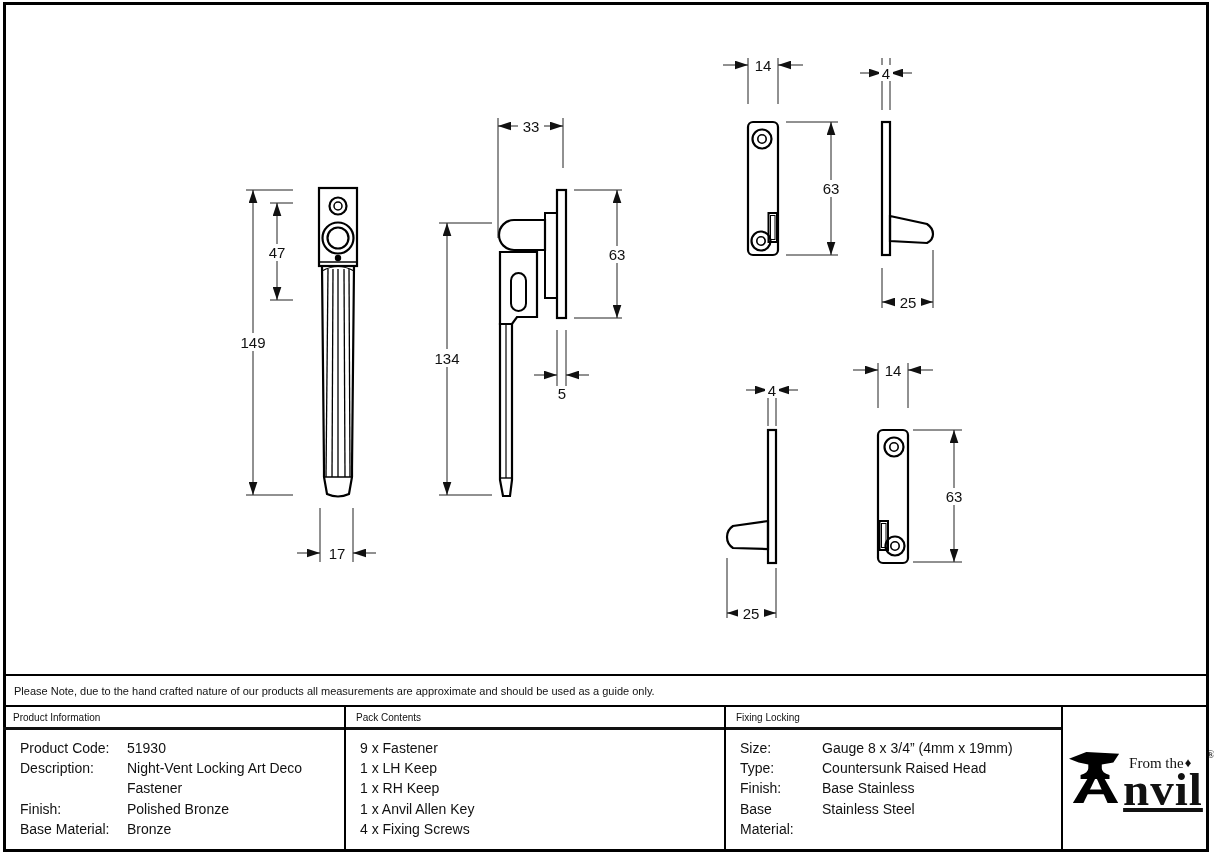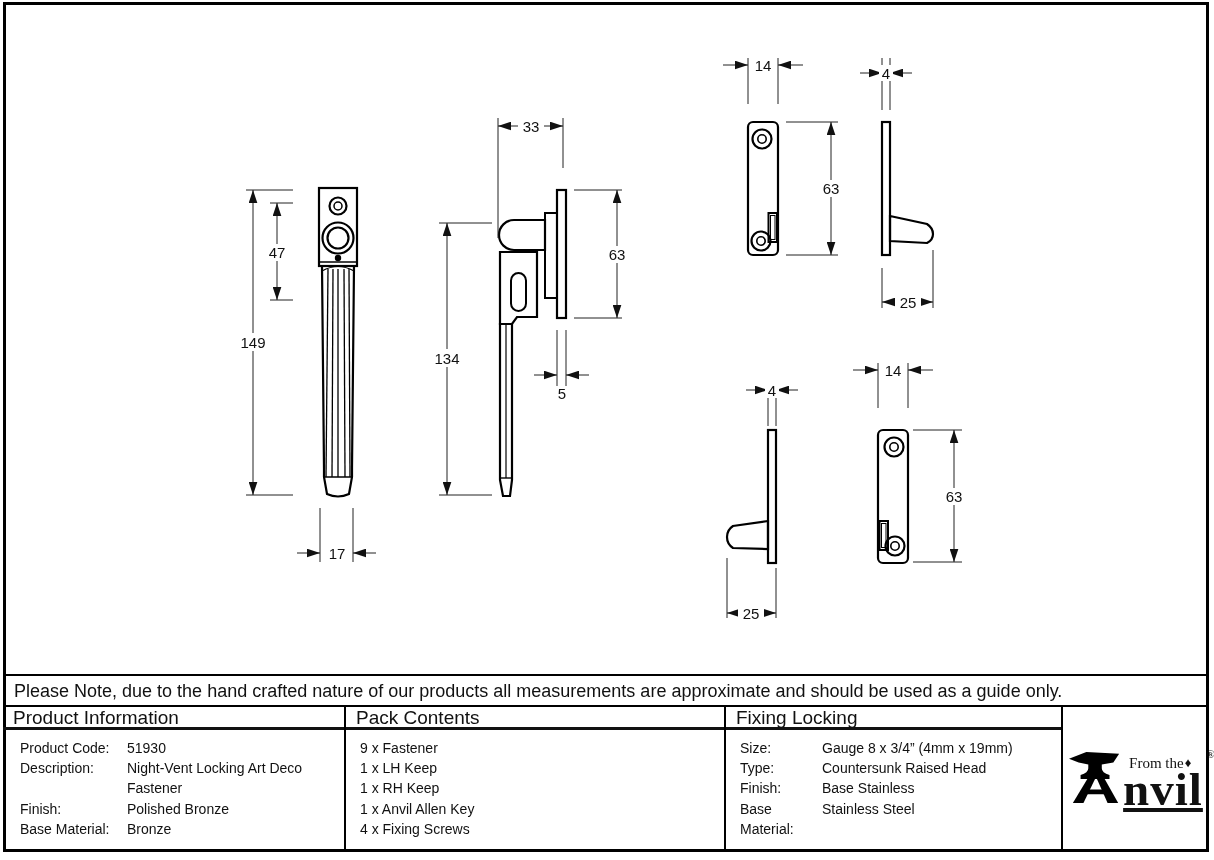--- a/index.html
+++ b/index.html
@@ -1,25 +1,25 @@
 <!DOCTYPE html>
 <html><head>
 <meta charset="utf-8">
 <style>
   html,body{margin:0;padding:0;background:#fff;}
   body{width:1214px;height:860px;position:relative;font-family:"Liberation Sans",sans-serif;color:#111;}
   .frame{position:absolute;left:3px;top:2px;width:1206px;height:850px;border:3px solid #000;box-sizing:border-box;}
   svg text{font-family:"Liberation Sans",sans-serif;font-size:15px;fill:#111;}
   .note{position:absolute;left:3px;top:674px;width:1206px;height:33px;box-sizing:border-box;
-        border-top:2px solid #000;border-bottom:2px solid #000;line-height:30px;padding-left:11px;font-size:18px;}
+        border-top:2px solid #000;border-bottom:2px solid #000;line-height:30px;padding-left:11px;font-size:11px;}
   .tbl{position:absolute;left:3px;top:707px;width:1206px;height:145px;box-sizing:border-box;display:flex;}
   .col{box-sizing:border-box;height:100%;}
   .col.b{border-right:2px solid #000;}
   .c1{width:343px;} .c2{width:380px;} .c3{width:337px;} .c4{flex:1;display:flex;align-items:center;justify-content:center;}
-  .hdr{height:23px;border-bottom:3px solid #111;line-height:22px;padding-left:10px;font-size:19px;box-sizing:border-box;}
+  .hdr{height:23px;border-bottom:3px solid #111;line-height:22px;padding-left:10px;font-size:10px;box-sizing:border-box;}
   .bdy{padding-top:8px;font-size:14px;}
   .kv{display:flex;line-height:20.2px;}
   .kv .k{width:107px;padding-left:17px;flex:none;}
   .kv .v{flex:1;padding-right:4px;}
   .c3 .kv .k{width:82px;padding-left:14px;}
   .li{line-height:20.2px;padding-left:14px;}
   
   .logo{display:flex;align-items:flex-end;position:relative;padding-bottom:6px;}
   .logo svg{display:block;}
   .fromline{font-family:"Liberation Serif",serif;font-size:15px;display:flex;align-items:center;gap:1px;margin-left:6px;}

